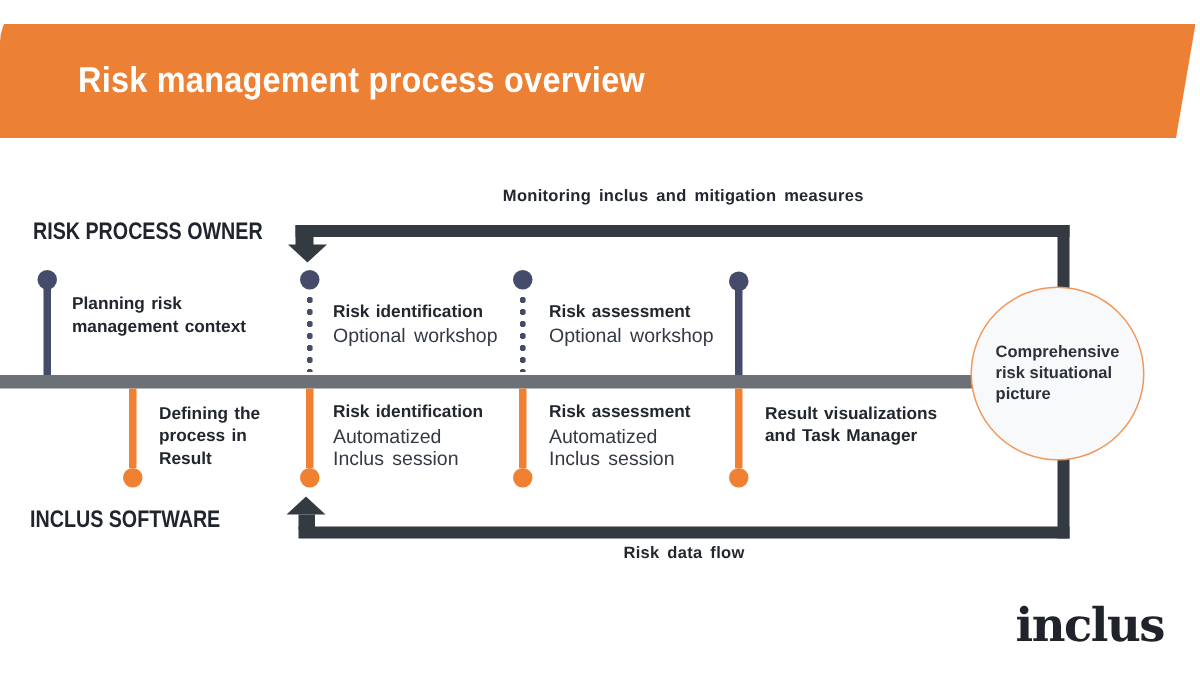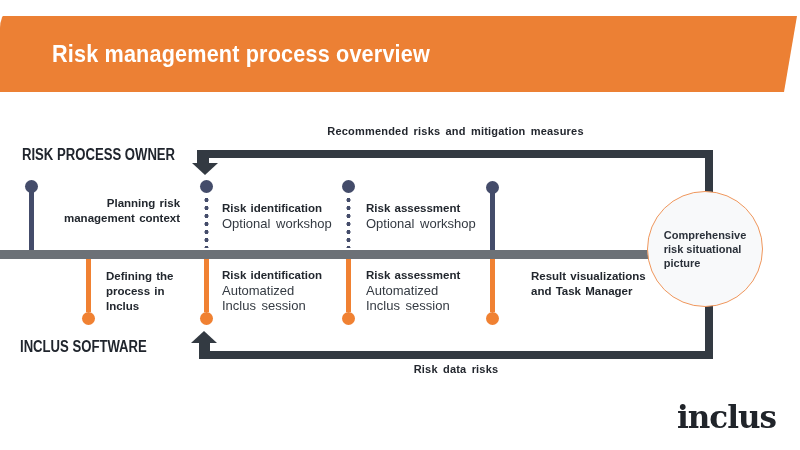--- a/index.html
+++ b/index.html
@@ -65,36 +65,36 @@
 
 <div class="stage">
 
   <div class="banner">
     <h1>Risk management process overview</h1>
   </div>
 
   <div class="lane-label" style="left:22px;top:146px;">RISK PROCESS OWNER</div>
   <div class="lane-label" style="left:20px;top:338px;">INCLUS SOFTWARE</div>
 
-  <div class="loop-caption" style="left:198px;top:125px;width:515px;">Recommended risks and mitigation measures</div>
+  <div class="loop-caption" style="left:198px;top:125px;width:515px;">Monitoring inclus and mitigation measures</div>
   <div class="loop" style="left:197px;top:150px;width:516px;height:8px;"></div>
   <div class="loop" style="left:705px;top:150px;width:8px;height:209px;"></div>
   <div class="loop" style="left:197px;top:150px;width:12px;height:14px;"></div>
   <div class="tri down" style="left:192px;top:163px;"></div>
 
   <div class="loop" style="left:199px;top:351px;width:514px;height:8px;"></div>
   <div class="loop" style="left:199px;top:343px;width:11px;height:10px;"></div>
   <div class="tri up" style="left:191px;top:331px;"></div>
-  <div class="loop-caption" style="left:199px;top:363px;width:514px;">Risk data risks</div>
+  <div class="loop-caption" style="left:199px;top:363px;width:514px;">Risk data flow</div>
 
   <div class="timeline"></div>
 
   <div class="dot-navy" style="left:24.5px;top:180px;"></div>
   <div class="conn-solid" style="left:28.5px;top:190px;height:60px;"></div>
-  <div class="m-text" style="left:64px;top:196px;text-align:right;">
+  <div class="m-text" style="left:48px;top:196px;">
     <div class="m-title">Planning risk
 management context</div>
   </div>
 
   <div class="dot-navy" style="left:199.5px;top:180px;"></div>
   <div class="conn-dotted" style="left:203.5px;top:196px;height:52px;"></div>
   <div class="m-text" style="left:222px;top:201px;">
     <div class="m-title">Risk identification</div>
     <div class="m-sub">Optional workshop</div>
   </div>
@@ -107,42 +107,42 @@
   </div>
 
   <div class="dot-navy" style="left:485.5px;top:181px;"></div>
   <div class="conn-solid" style="left:489.5px;top:191px;height:59px;"></div>
 
   <div class="line-orange" style="left:85.5px;top:259px;height:53px;"></div>
   <div class="dot-orange" style="left:81.5px;top:312px;"></div>
   <div class="m-text" style="left:106px;top:269px;">
     <div class="m-title">Defining the
 process in
-Inclus</div>
+Result</div>
   </div>
 
   <div class="line-orange" style="left:203.5px;top:259px;height:53px;"></div>
   <div class="dot-orange" style="left:199.5px;top:312px;"></div>
   <div class="m-text" style="left:222px;top:268px;">
     <div class="m-title">Risk identification</div>
     <div class="m-sub">Automatized
 Inclus session</div>
   </div>
 
   <div class="line-orange" style="left:345.5px;top:259px;height:53px;"></div>
   <div class="dot-orange" style="left:341.5px;top:312px;"></div>
   <div class="m-text" style="left:366px;top:268px;">
     <div class="m-title">Risk assessment</div>
     <div class="m-sub">Automatized
 Inclus session</div>
   </div>
 
   <div class="line-orange" style="left:489.5px;top:259px;height:53px;"></div>
   <div class="dot-orange" style="left:485.5px;top:312px;"></div>
-  <div class="m-text" style="left:510px;top:269px;margin-left:21px;">
+  <div class="m-text" style="left:510px;top:269px;">
     <div class="m-title">Result visualizations
 and Task Manager</div>
   </div>
 
   <div class="result-circle">
     <div class="circle-label">Comprehensive
 risk situational
 picture</div>
   </div>
 

